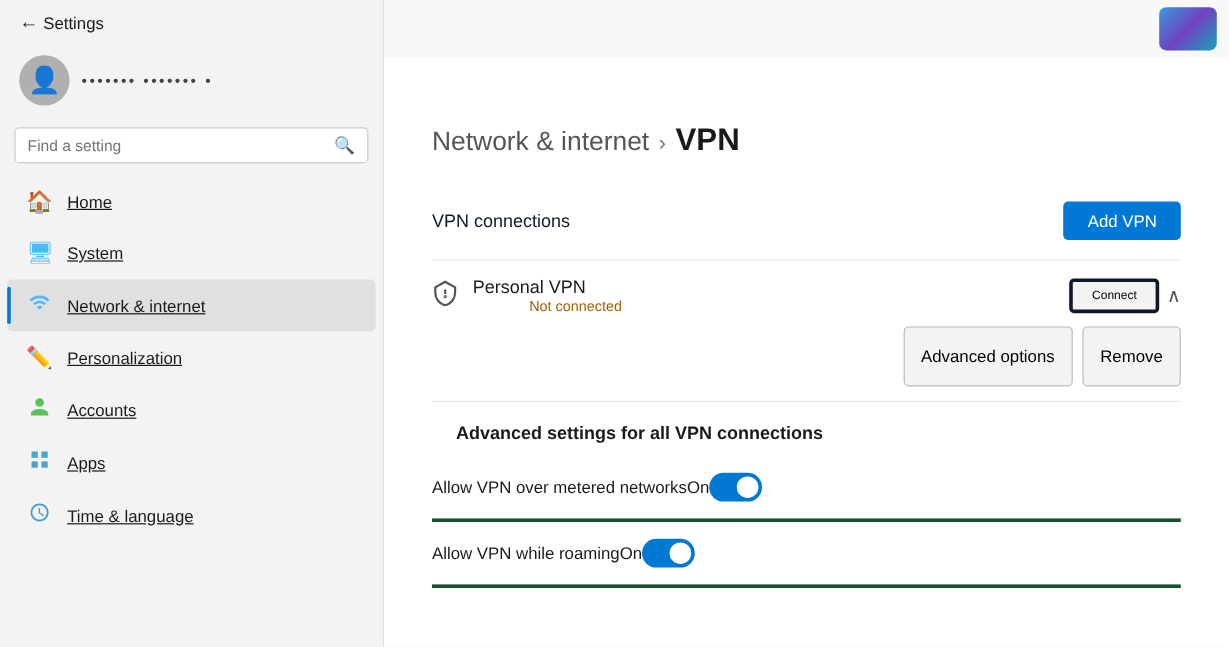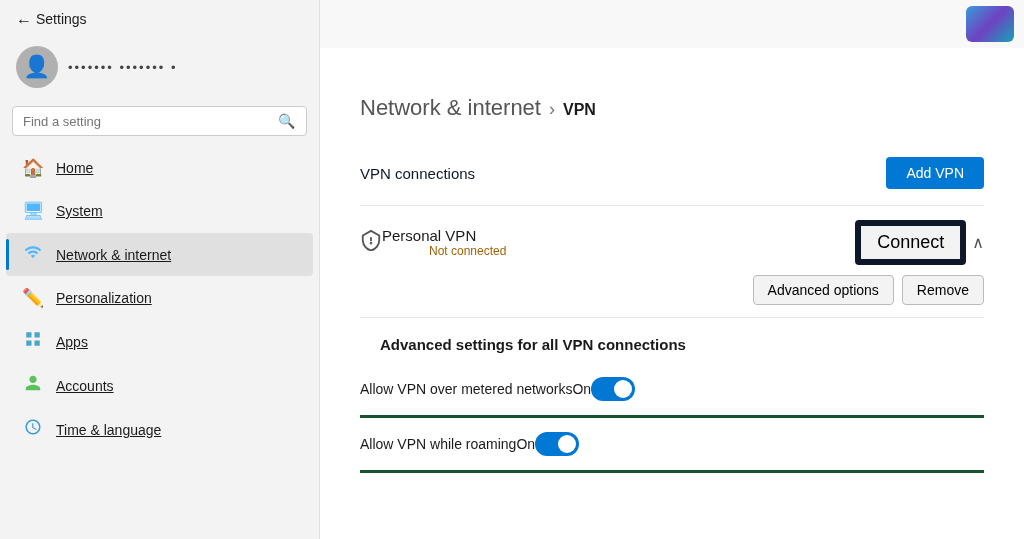--- a/index.html
+++ b/index.html
@@ -183,21 +183,21 @@
       color: #555;
       font-weight: 400;
     }
 
     .breadcrumb-arrow {
       font-size: 18px;
       color: #777;
     }
 
     .page-title {
-      font-size: 16px;
+      font-size: 26px;
       font-weight: 700;
       color: #1a1a1a;
       margin-top: 33px;
     }
 
     .content-area {
       padding: 10px 40px;
     }
 
     .vpn-connections-row {
@@ -231,20 +231,21 @@
 
     .vpn-entry-header {
       display: flex;
       align-items: center;
       justify-content: space-between;
     }
 
     .vpn-entry-left {
       display: flex;
       align-items: center;
+      gap: 12px;
     }
 
     .vpn-shield-icon {
       font-size: 20px;
       color: #555;
     }
 
     .vpn-name {
       font-size: 15px;
       font-weight: 500;
@@ -257,24 +258,24 @@
     }
 
     .vpn-entry-right {
       display: flex;
       align-items: center;
       gap: 6px;
     }
 
     .connect-btn {
       background: #f3f3f3;
-      border: 6px solid #0f172a;
+      border: 3px solid #0f172a;
       border-radius: 4px;
       padding: 6px 16px;
-      font-size: 18px;
+      font-size: 10px;
       cursor: pointer;
     }
 
     .chevron-up {
       font-size: 16px;
       color: #555;
       cursor: pointer;
     }
 
     .vpn-actions {
@@ -290,21 +291,21 @@
       border-radius: 4px;
       padding: 6px 14px;
       font-size: 14px;
       cursor: pointer;
     }
 
     .remove-btn {
       background: #f3f3f3;
       border: 1px solid #bbb;
       border-radius: 4px;
-      padding: 6px 14px;
+      padding: 16px 14px;
       font-size: 14px;
       cursor: pointer;
     }
 
     .advanced-settings-section {
       padding: 18px 0 10px;
     }
 
     .advanced-settings-title {
       font-size: 15px;
@@ -400,39 +401,39 @@
       <span class="nav-icon" style="color:#4db8ff;">
         <svg width="18" height="18" viewBox="0 0 24 24" fill="#4db8ff">
             <path d="M1 9l2 2c4.97-4.97 13.03-4.97 18 0l2-2C16.93 2.93 7.08 2.93 1 9zm8 8l3 3 3-3c-1.65-1.66-4.34-1.66-6 0zm-4-4l2 2c2.76-2.76 7.24-2.76 10 0l2-2C15.14 9.14 8.87 9.14 5 13z"></path>
           </svg>
       </span>
       <span class="nav-label">Network &amp; internet</span>
     </li>
     <li class="nav-item">
       <span class="nav-icon" style="color:#888;">✏️</span>
       <span class="nav-label">Personalization</span>
+    </li>
+    <li class="nav-item">
+      <span class="nav-icon" style="color:#5bc25b;">
+        <svg width="18" height="18" viewBox="0 0 24 24" fill="#5bc25b">
+            <path d="M12 12c2.7 0 4.8-2.1 4.8-4.8S14.7 2.4 12 2.4 7.2 4.5 7.2 7.2 9.3 12 12 12zm0 2.4c-3.2 0-9.6 1.6-9.6 4.8v2.4h19.2v-2.4c0-3.2-6.4-4.8-9.6-4.8z"></path>
+          </svg>
+      </span>
+      <span class="nav-label">Accounts</span>
     </li>
     <li class="nav-item">
       <span class="nav-icon" style="color:#4aa5c8;">
         <svg width="18" height="18" viewBox="0 0 24 24" fill="#4aa5c8">
             <rect x="3" y="3" width="7" height="7"></rect>
             <rect x="14" y="3" width="7" height="7"></rect>
             <rect x="3" y="14" width="7" height="7"></rect>
             <rect x="14" y="14" width="7" height="7"></rect>
           </svg>
       </span>
       <span class="nav-label">Apps</span>
-    </li>
-    <li class="nav-item">
-      <span class="nav-icon" style="color:#5bc25b;">
-        <svg width="18" height="18" viewBox="0 0 24 24" fill="#5bc25b">
-            <path d="M12 12c2.7 0 4.8-2.1 4.8-4.8S14.7 2.4 12 2.4 7.2 4.5 7.2 7.2 9.3 12 12 12zm0 2.4c-3.2 0-9.6 1.6-9.6 4.8v2.4h19.2v-2.4c0-3.2-6.4-4.8-9.6-4.8z"></path>
-          </svg>
-      </span>
-      <span class="nav-label">Accounts</span>
     </li>
     <li class="nav-item">
       <span class="nav-icon" style="color:#3d9bdb;">
         <svg width="18" height="18" viewBox="0 0 24 24" fill="#3d9bdb">
             <path d="M11.99 2C6.47 2 2 6.48 2 12s4.47 10 9.99 10C17.52 22 22 17.52 22 12S17.52 2 11.99 2zM12 20c-4.42 0-8-3.58-8-8s3.58-8 8-8 8 3.58 8 8-3.58 8-8 8zm.5-13H11v6l5.25 3.15.75-1.23-4.5-2.67V7z"></path>
           </svg>
       </span>
       <span class="nav-label">Time &amp; language</span>
     </li>
   </ul>

